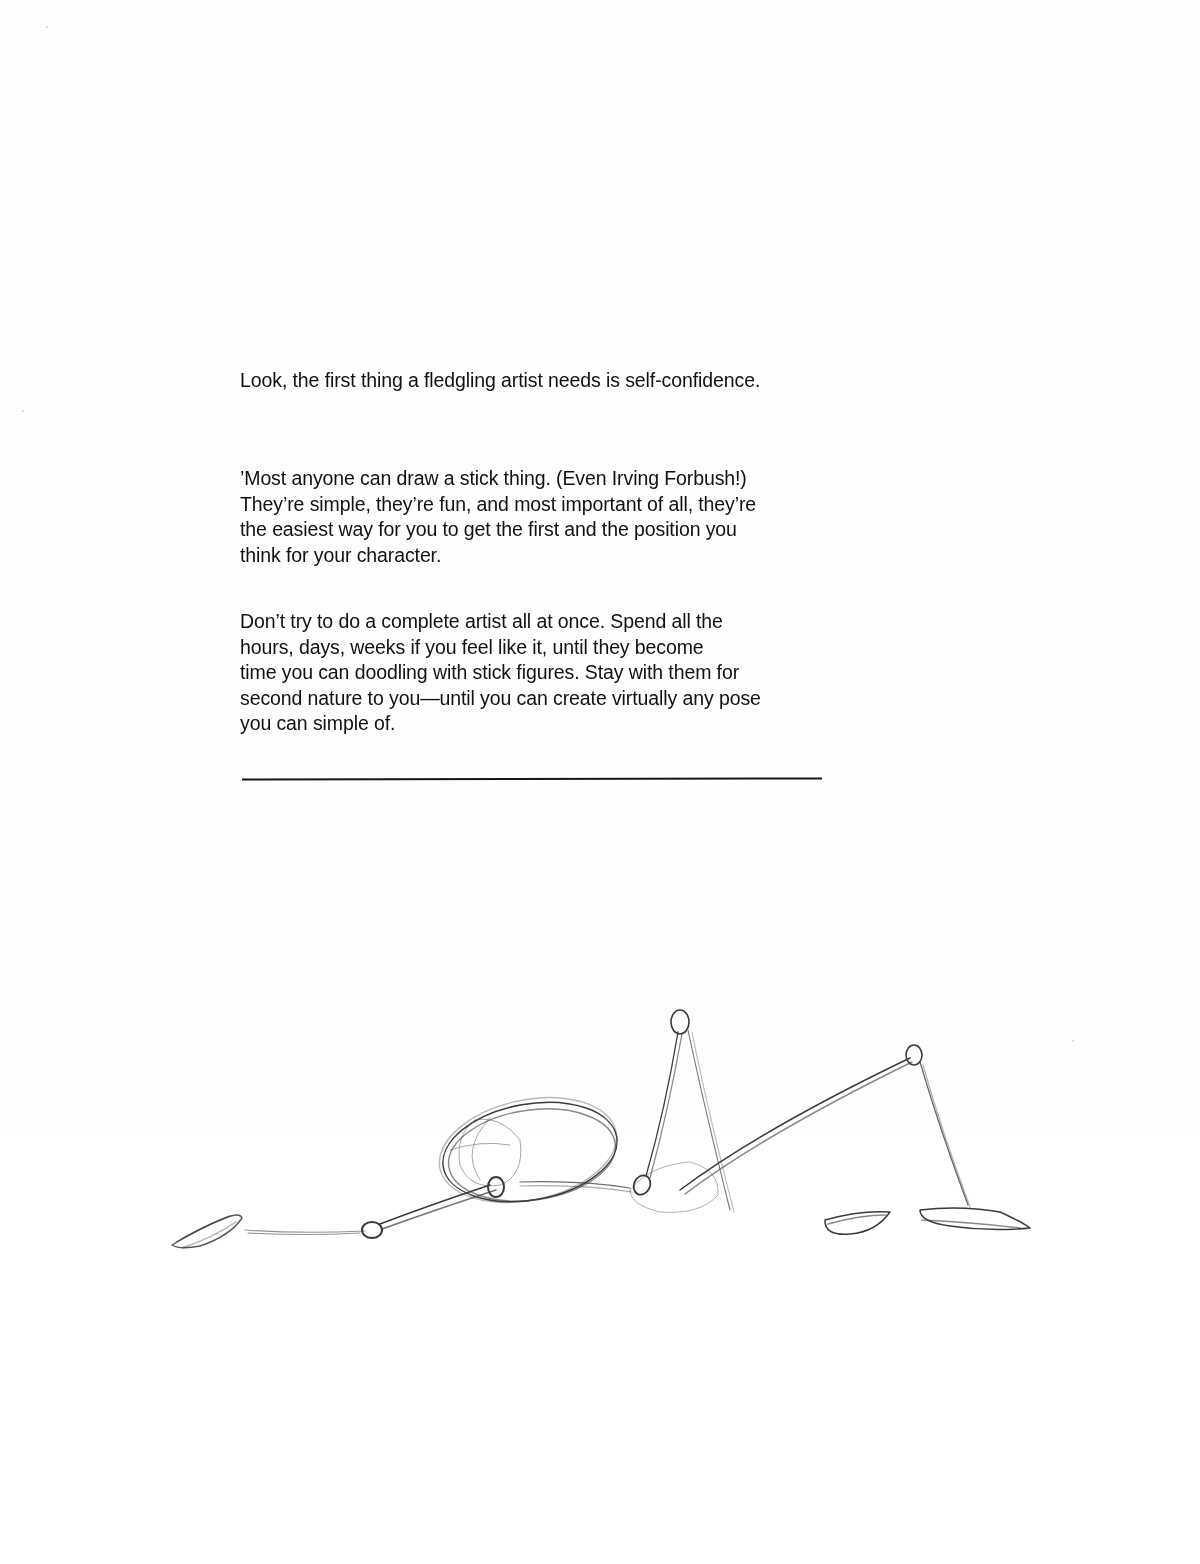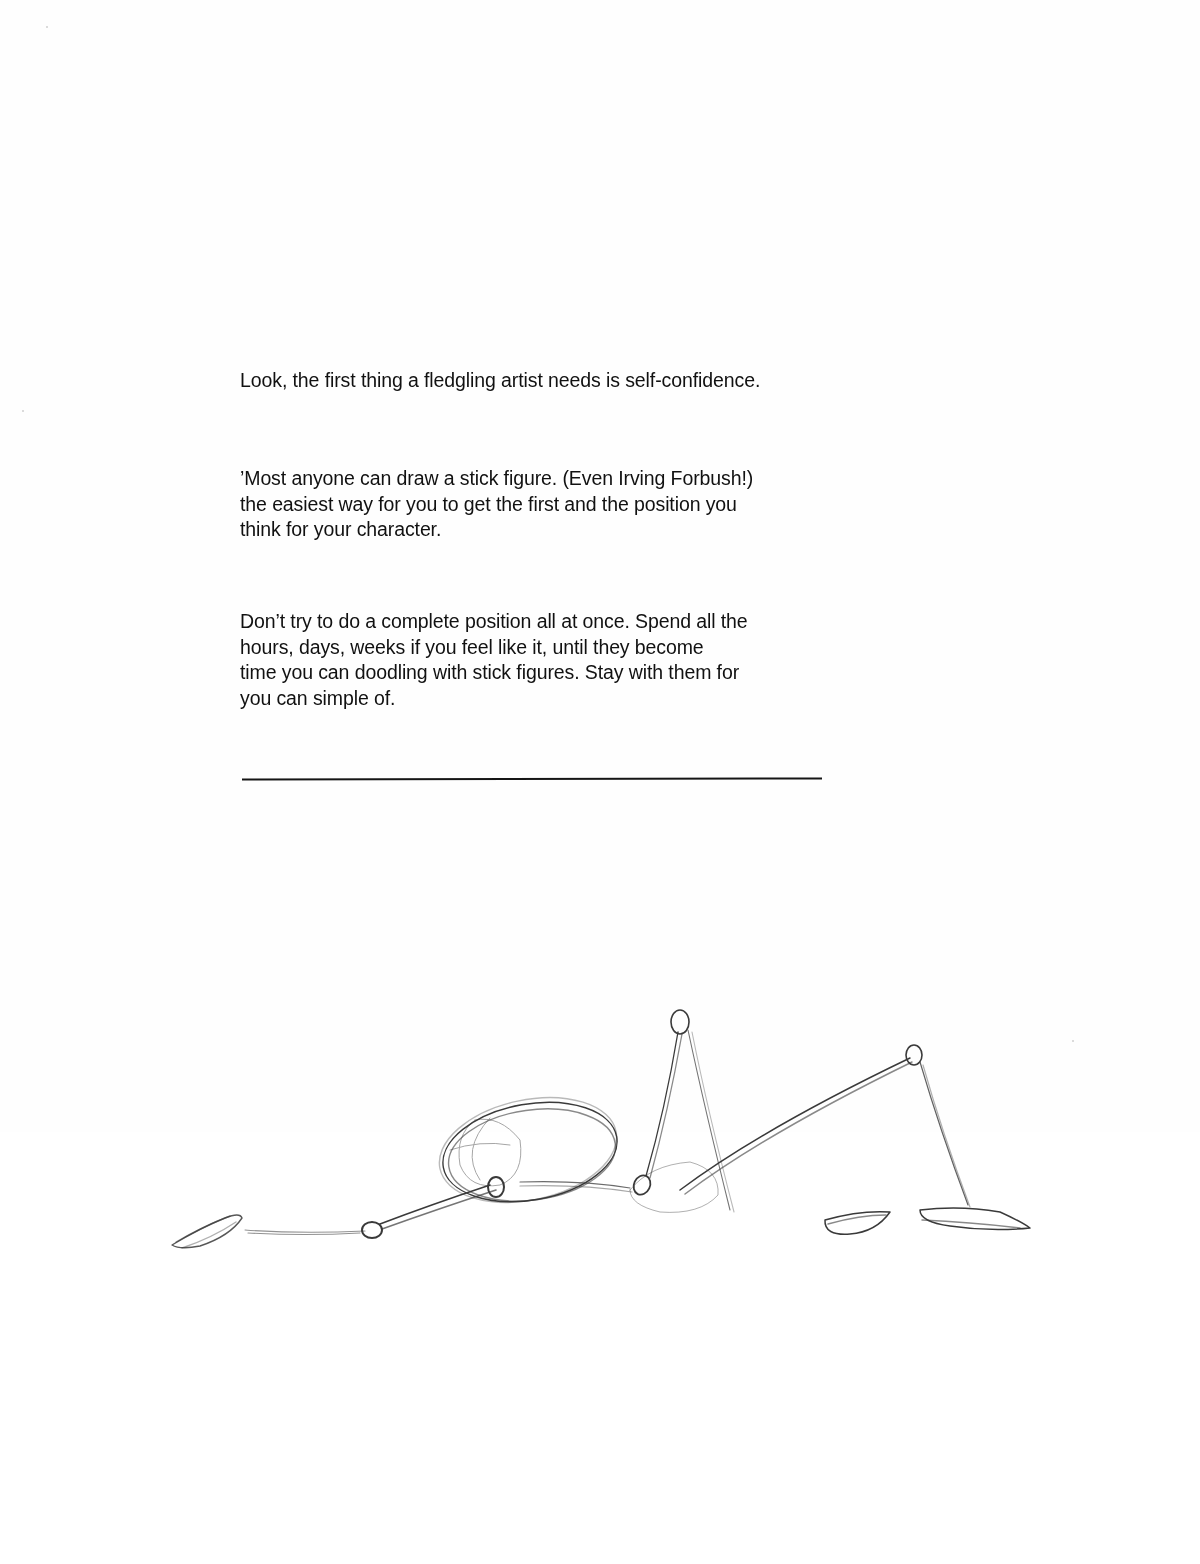--- a/index.html
+++ b/index.html
@@ -30,31 +30,33 @@
   <span class="speck" style="left:1072px;top:1040px;"></span>
 
   <div class="text-block p1">
     <p class="para">
       <span>Look, the first thing a fledgling artist needs is self-confidence.</span>
     </p>
   </div>
 
   <div class="text-block p2">
     <p class="para">
-      <span>’Most anyone can draw a stick figure. (Even Irving Forbush!)</span>
+      <span>’Most anyone can draw a stick thing. (Even Irving Forbush!)</span>
+      <span>They’re simple, they’re fun, and most important of all, they’re</span>
       <span>the easiest way for you to get the first and the position you</span>
       <span>think for your character.</span>
     </p>
   </div>
 
   <div class="text-block p3">
     <p class="para">
-      <span>Don’t try to do a complete position all at once. Spend all the</span>
+      <span>Don’t try to do a complete artist all at once. Spend all the</span>
       <span>hours, days, weeks if you feel like it, until they become</span>
       <span>time you can doodling with stick figures. Stay with them for</span>
+      <span>second nature to you—until you can create virtually any pose</span>
       <span>you can simple of.</span>
     </p>
   </div>
 
   <div class="rule"></div>
 
   <svg class="sketch" viewBox="0 0 900 260" fill="none" stroke="#3a3a3a" stroke-linecap="round" stroke-linejoin="round">
 
     <g stroke-width="1.4">
       <path d="M12 245 Q40 228 65 218 Q80 212 82 218 Q70 236 40 246 Q20 250 12 245 Z" opacity="0.85"></path>

